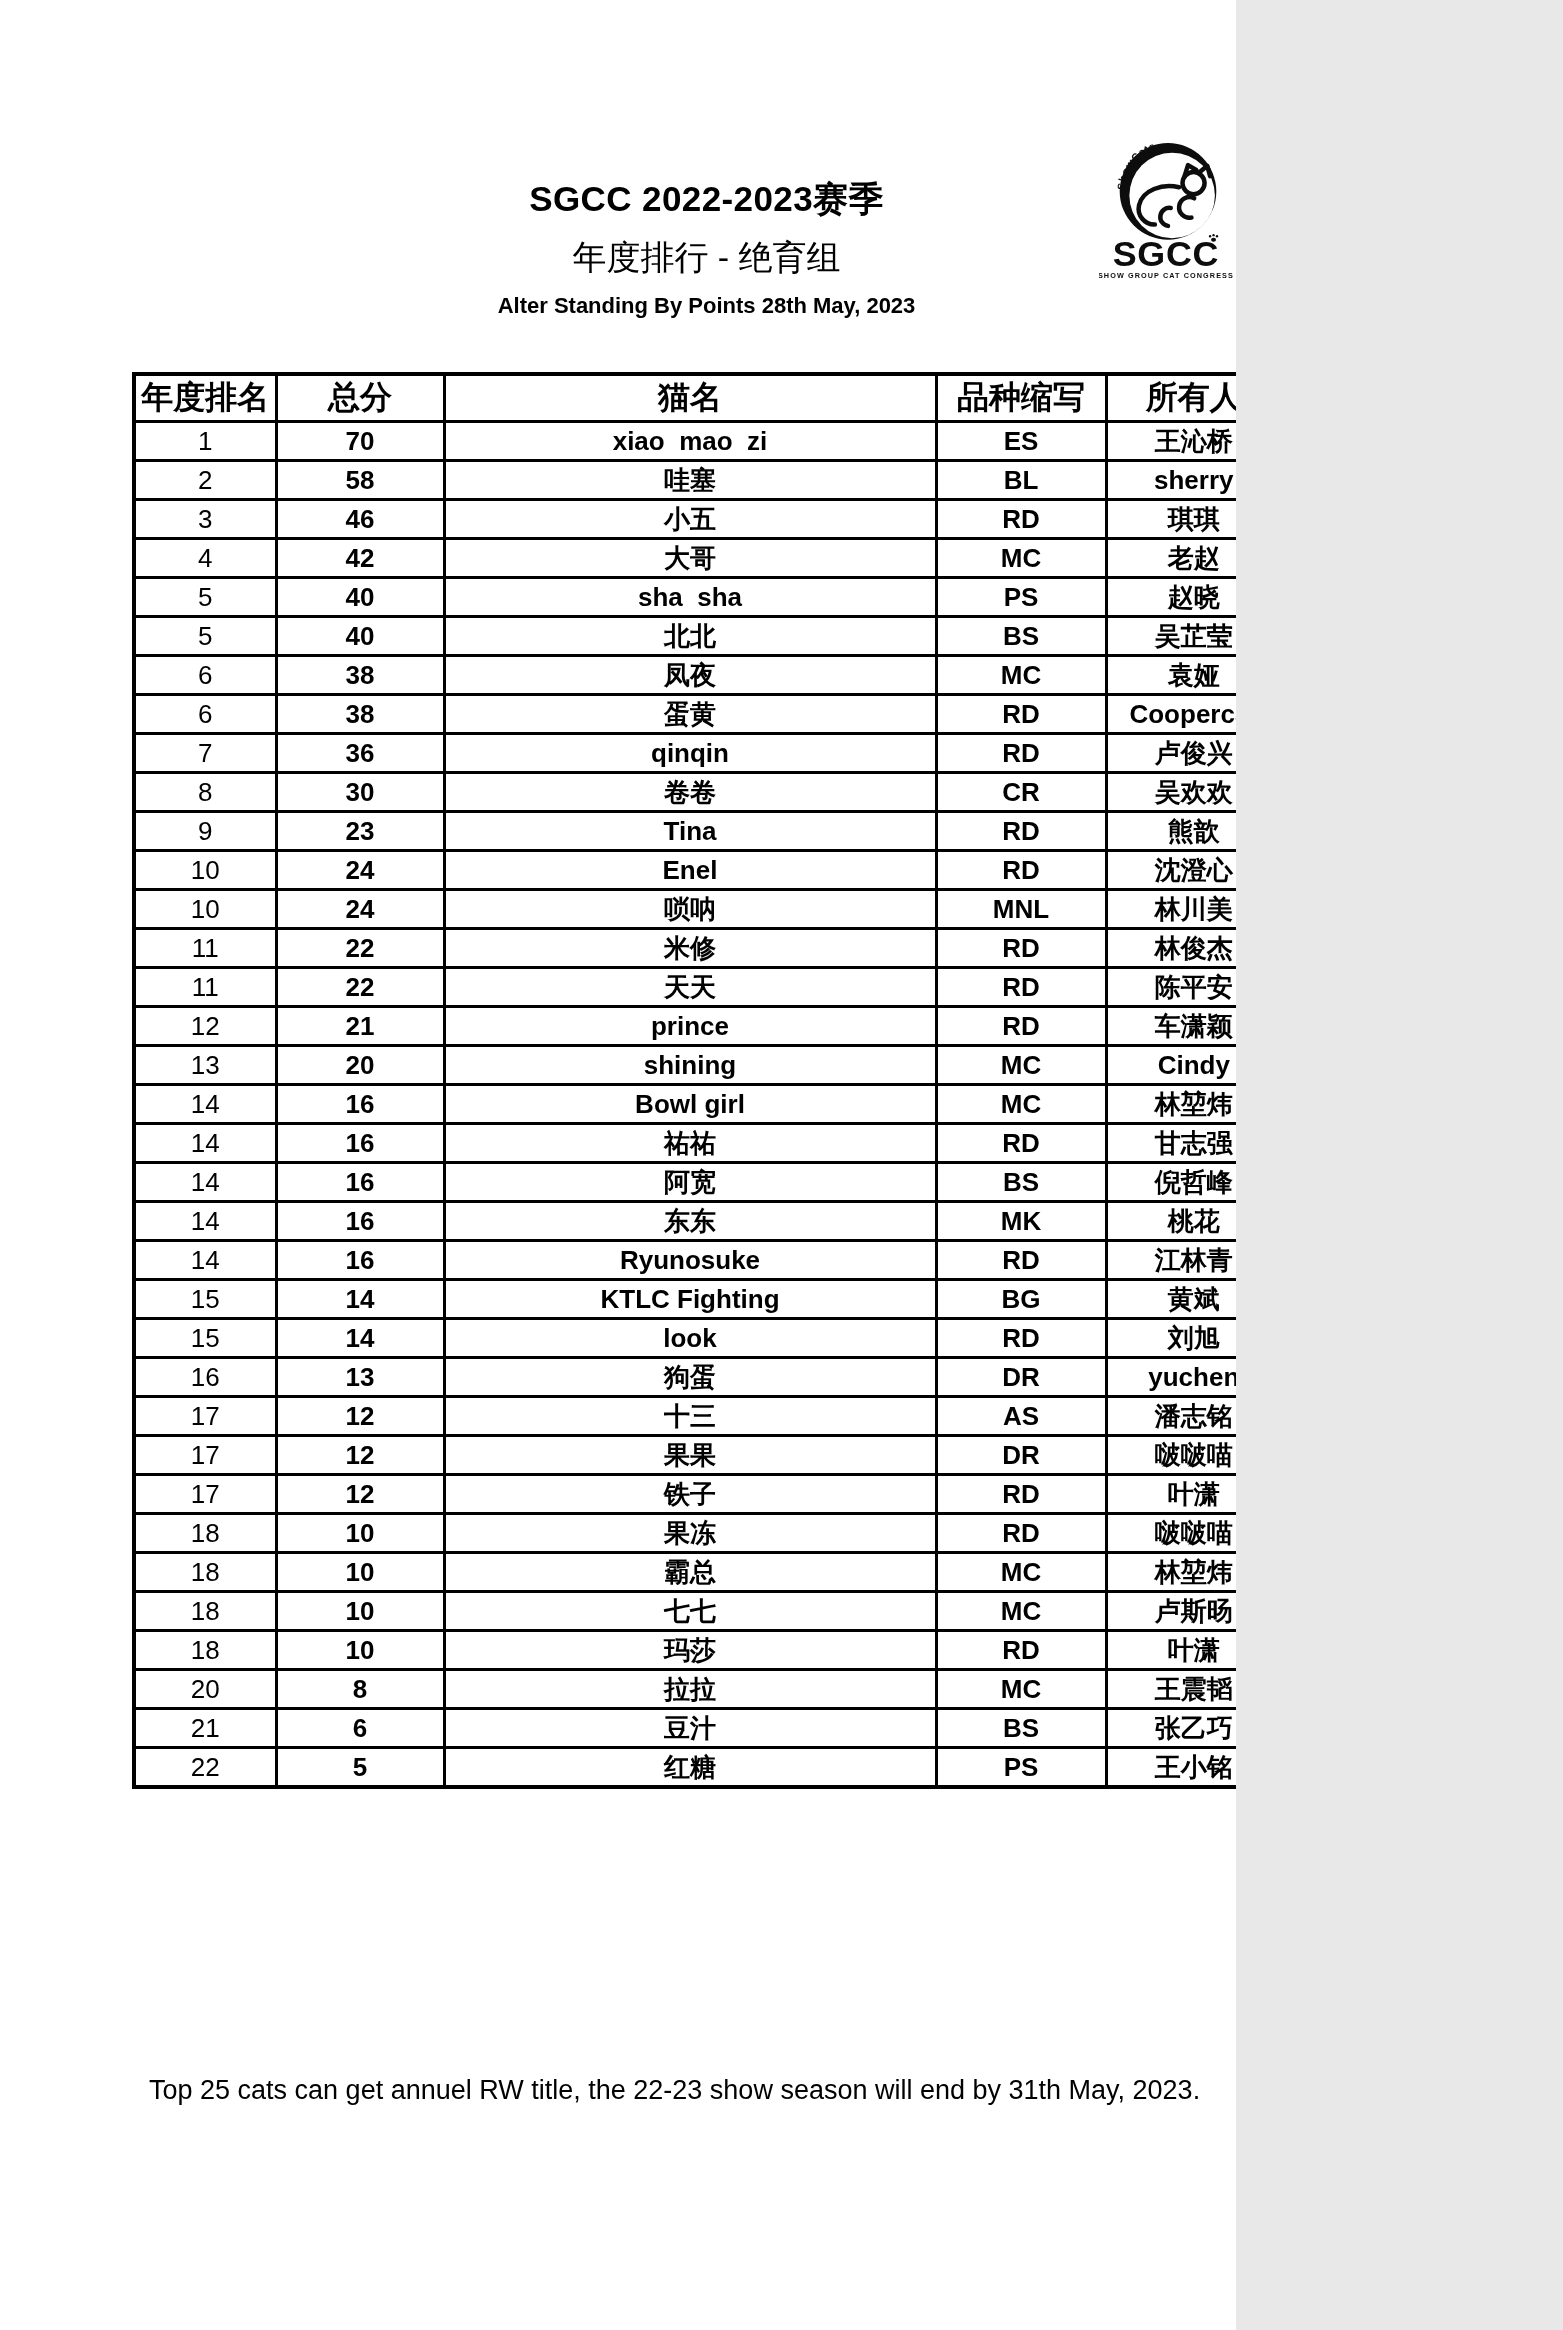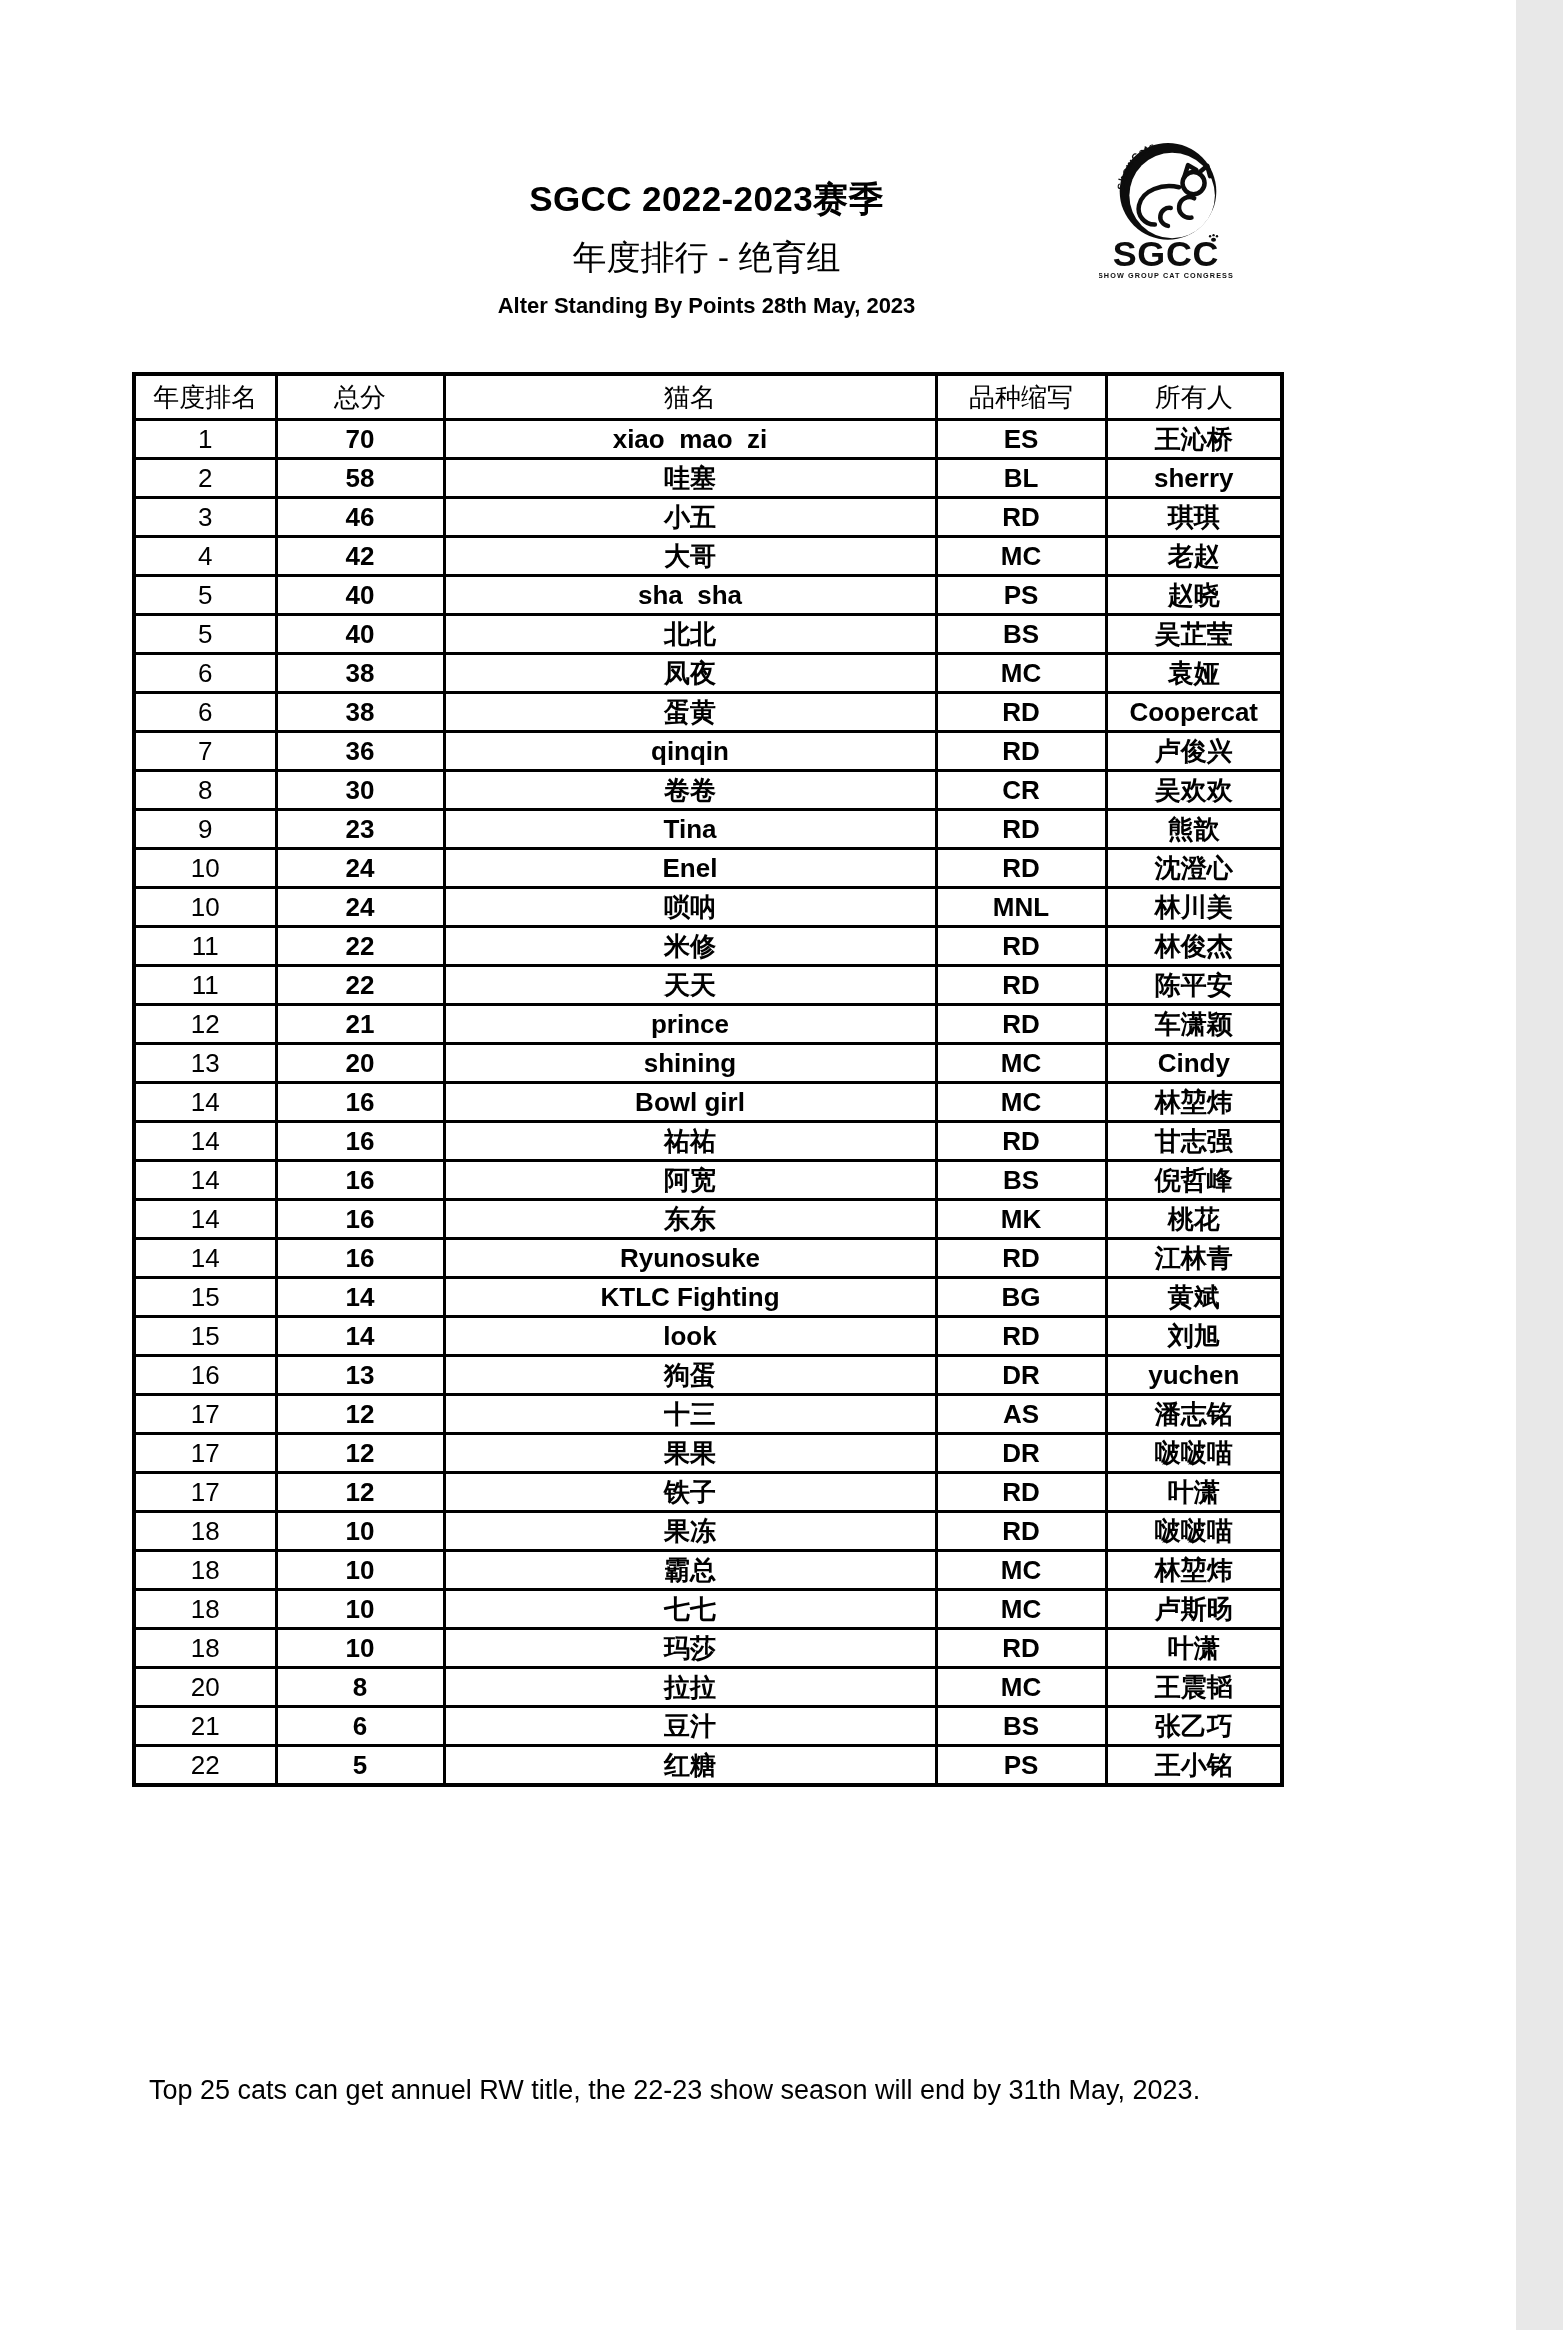--- a/index.html
+++ b/index.html
@@ -1,18 +1,18 @@
 <!DOCTYPE html>
 <html style="font-size:14px"><head>
 <meta charset="utf-8">
 <style>
   html,body{margin:0;padding:0;background:#e8e8e8;}
   .page{
     position:relative;
-    width:1516px;height:2330px;
+    width:1236px;height:2330px;
     background:#ffffff;
     font-family:"Liberation Sans","DejaVu Sans",sans-serif;
     color:#000;
     overflow:hidden;
   }
   .doc-header{
     position:absolute;left:132px;top:177px;width:1149px;
     text-align:center;
   }
   .doc-header .t1{font-size:35px;font-weight:bold;line-height:43px;margin-bottom:17.3px;letter-spacing:0.4px;}
@@ -28,21 +28,21 @@
     border:4.3px solid #000;
   }
   table.standings th, table.standings td{
     border:3.5px solid #000;
     text-align:center;
     vertical-align:middle;
     padding:0 3.5px;
     white-space:pre-wrap;
     overflow:hidden;
   }
-  table.standings th{height:42px;font-size:26px;font-weight:normal;}
+  table.standings th{height:42px;font-size:32px;font-weight:bold;}
   table.standings td{height:36px;font-size:26px;font-weight:bold;}
   table.standings td.rank{font-weight:400;}
   .footer-note{
     position:absolute;left:149px;top:2075px;width:1253px;
     font-size:27px;font-weight:normal;
   }
 </style>
 </head>
 <body>
 

